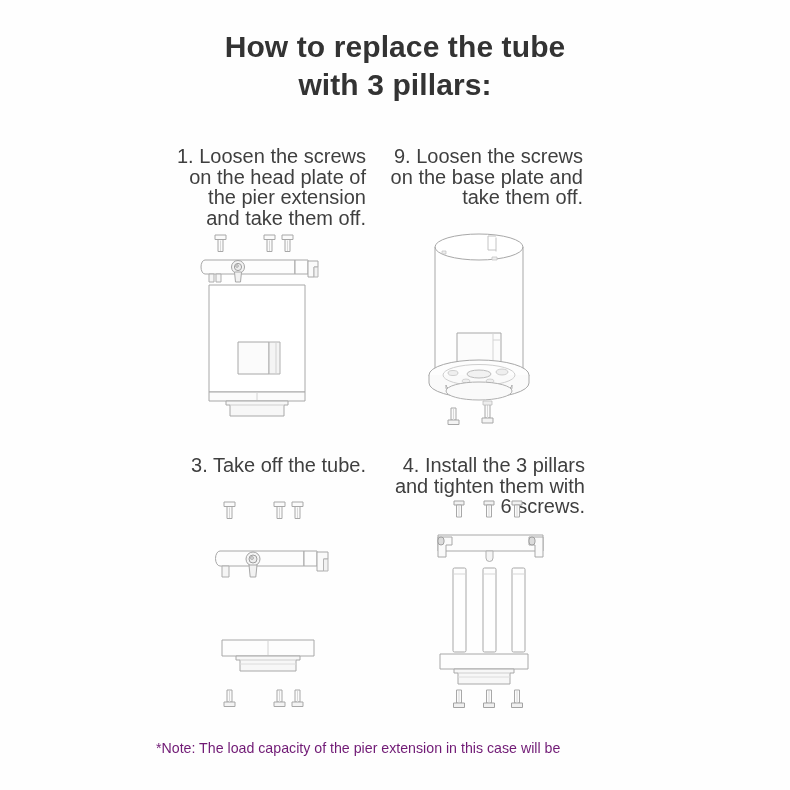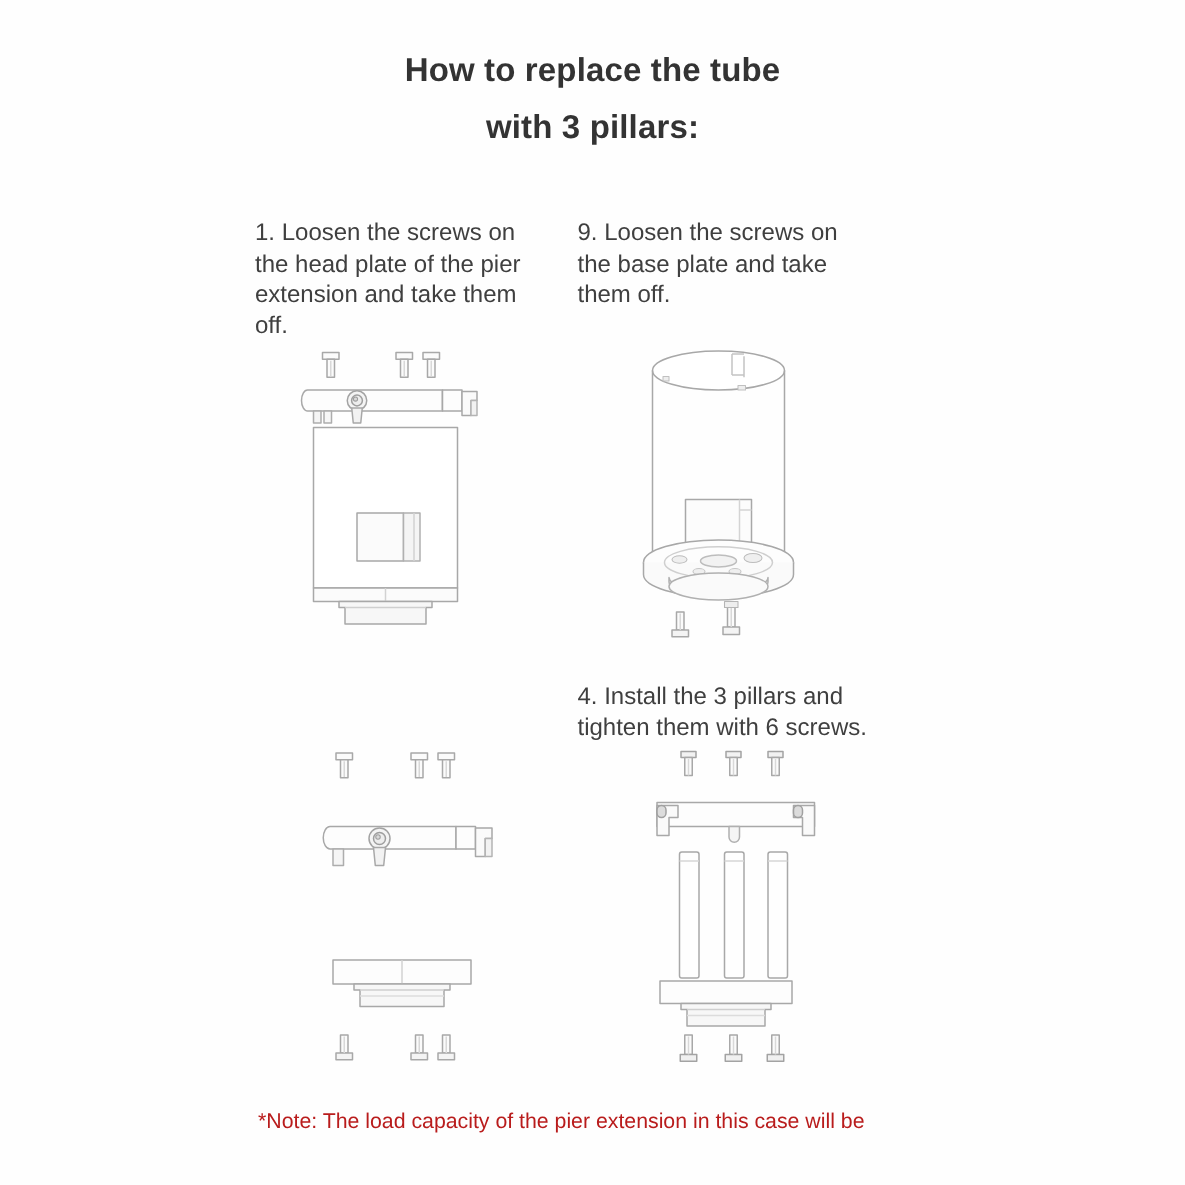--- a/index.html
+++ b/index.html
@@ -24,61 +24,62 @@
     background: #fefefe;
   }
 
   
   .title {
     position: absolute;
     left: 95px;
     top: 28px;
     width: 600px;
     text-align: center;
-    font-size: 22px;
+    font-size: 30px;
     line-height: 38px;
     font-weight: 700;
     color: #333333;
     letter-spacing: 0.1px;
   }
   .title-line { display: block; }
 
   
   .step-text {
     position: absolute;
-    font-size: 16px;
+    font-size: 20px;
     line-height: 20.5px;
     color: #3f3f3f;
     font-weight: 400;
+    text-align: right;
   }
   #step1-text { left: 170px; top: 146px; width: 196px; }
   #step2-text { left: 385px; top: 146px; width: 198px; }
   #step3-text { left: 170px; top: 455px; width: 196px; }
   #step4-text { left: 385px; top: 455px; width: 200px; }
 
   
   .figure {
     position: absolute;
   }
   #fig1 { left: 196px; top: 232px; width: 150px; height: 205px; }
   #fig2 { left: 420px; top: 228px; width: 150px; height: 210px; }
   #fig3 { left: 196px; top: 494px; width: 150px; height: 220px; }
   #fig4 { left: 424px; top: 494px; width: 150px; height: 222px; }
 
   .figure svg { display: block; overflow: visible; }
 
   
   .note {
     position: absolute;
-    left: 172px;
+    left: 156px;
     top: 736px;
     width: 460px;
     font-size: 14.2px;
     line-height: 25px;
-    color: #b91c1c;
+    color: #701a75;
   }
   .note-line { display: block; }
 </style>
 </head>
 <body>
 
 <div class="page">
 
   <div class="title">
     <span class="title-line">How to replace the tube</span>
@@ -186,20 +187,21 @@
       </g>
       <g>
         <rect x="65" y="176" width="5" height="14" fill="#fbfbfb" stroke="#a8a8a8"></rect>
         <rect x="62" y="190" width="11" height="5" fill="#f4f4f4" stroke="#a8a8a8"></rect>
         <line x1="67.5" y1="177" x2="67.5" y2="190" stroke="#d8d8d8"></line>
         <rect x="63" y="173" width="9" height="4" fill="#eeeeee" stroke="#b5b5b5" stroke-width="0.7"></rect>
       </g>
     </svg>
   </div>
 
+  <div class="step-text" id="step3-text">3. Take off the tube.</div>
 
   <div class="figure" id="fig3">
     <svg width="150" height="220" viewBox="0 0 150 220" fill="none" stroke="#b3b3b3" stroke-width="1" stroke-linejoin="round">
 
       <g>
         <rect x="28" y="8" width="11" height="4.5" fill="#fbfbfb" stroke="#a8a8a8"></rect>
         <rect x="31" y="12.5" width="5" height="12" fill="#fbfbfb" stroke="#a8a8a8"></rect>
         <line x1="33.5" y1="13.5" x2="33.5" y2="24" stroke="#d8d8d8"></line>
       </g>
       <g>

